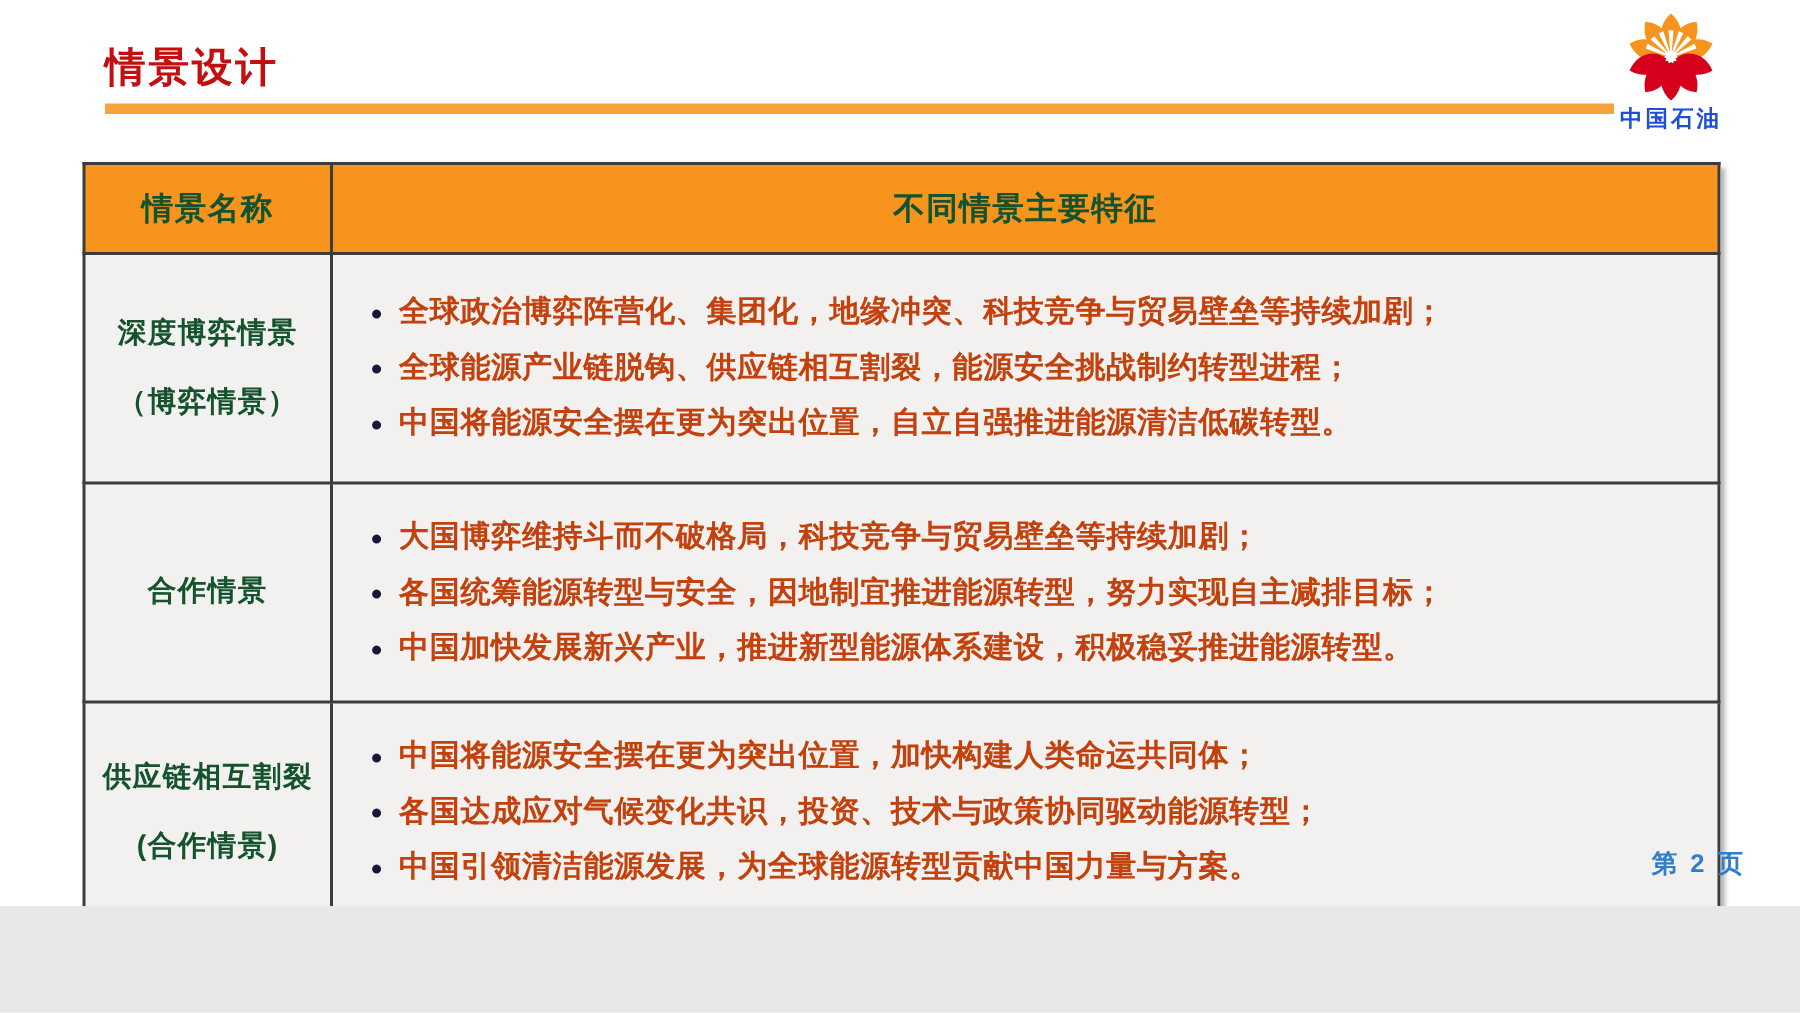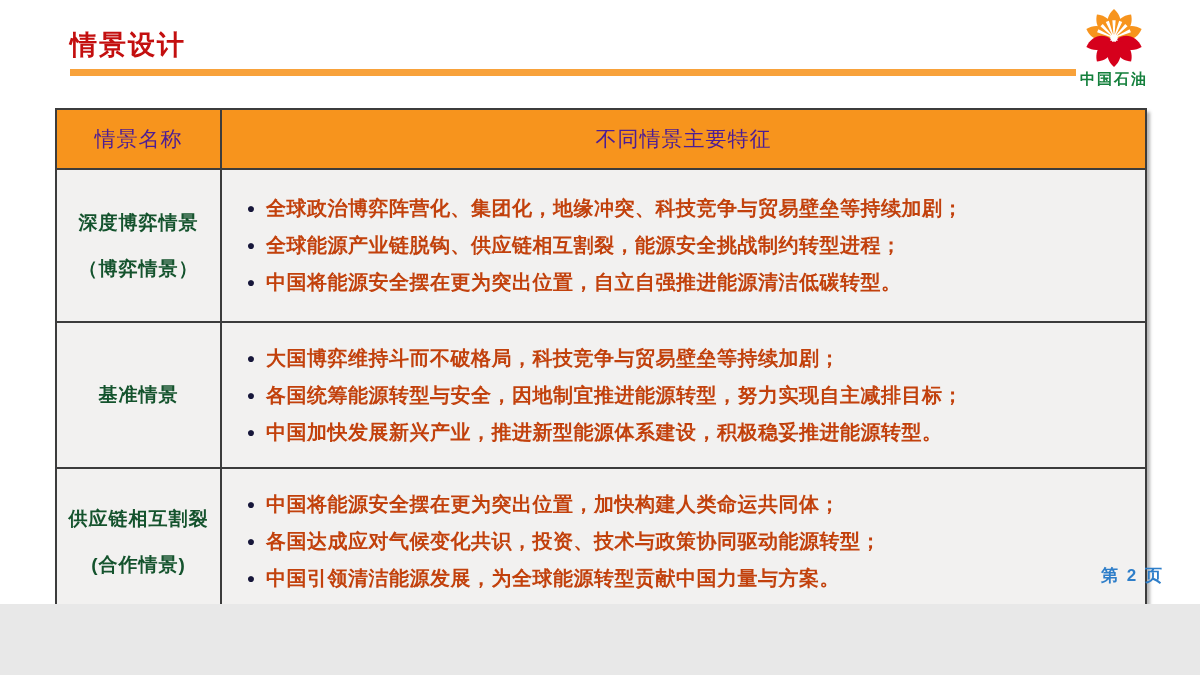--- a/index.html
+++ b/index.html
@@ -12,31 +12,31 @@
   .page-title {
     position:absolute; left:70px; top:27px;
     font-size:27px; font-weight:bold; color:#c30f0f; letter-spacing:2px;
   }
   .title-rule {
     position:absolute; left:70px; top:69px; width:1006px; height:7px;
     background:#f8a23b;
   }
   .logo-block { position:absolute; top:6px; right:30px; width:112px; text-align:center; }
   .logo-block svg { display:block; margin:0 auto; }
-  .logo-text { font-size:15px; font-weight:bold; color:#15803d; letter-spacing:2px; margin-top:0px; }
+  .logo-text { font-size:15px; font-weight:bold; color:#1d4ed8; letter-spacing:2px; margin-top:0px; }
 
   
   table.scenario-table {
     position:absolute; left:55px; top:108px; width:1092px;
     border-collapse:collapse; table-layout:fixed;
     box-shadow:3px 4px 3px rgba(90,90,90,0.45);
   }
   .scenario-table th, .scenario-table td { border:2px solid #3c3c3c; }
   .scenario-table th {
-    background:#f7941d; color:#4c1d95; font-size:21px; font-weight:normal;
+    background:#f7941d; color:#14532d; font-size:21px; font-weight:bold;
     height:60px; text-align:center; letter-spacing:1px;
   }
   th.col-name { width:165px; }
   td.name-cell {
     background:#f2f1f0; color:#14532d; font-weight:bold; font-size:19px;
     text-align:center; vertical-align:middle; letter-spacing:1px;
   }
   .name-line { line-height:2.4; }
   .name-line:empty { display:none; }
   td.feat-cell { background:#f2f1f0; vertical-align:middle; padding:8px 8px 8px 14px; }
@@ -126,21 +126,21 @@
           <li>
                 <span class="bullet-dot">●</span>
                 <span class="bullet-text">中国将能源安全摆在更为突出位置，自立自强推进能源清洁低碳转型。</span>
               </li>
         </ul>
       </td>
     </tr>
 
     <tr class="body-row-2">
       <td class="name-cell">
-        <div class="name-line">基准情景</div>
+        <div class="name-line">合作情景</div>
 
       </td>
       <td class="feat-cell">
         <ul class="feature-list">
           <li>
                 <span class="bullet-dot">●</span>
                 <span class="bullet-text">大国博弈维持斗而不破格局，科技竞争与贸易壁垒等持续加剧；</span>
               </li>
           <li>
                 <span class="bullet-dot">●</span>

